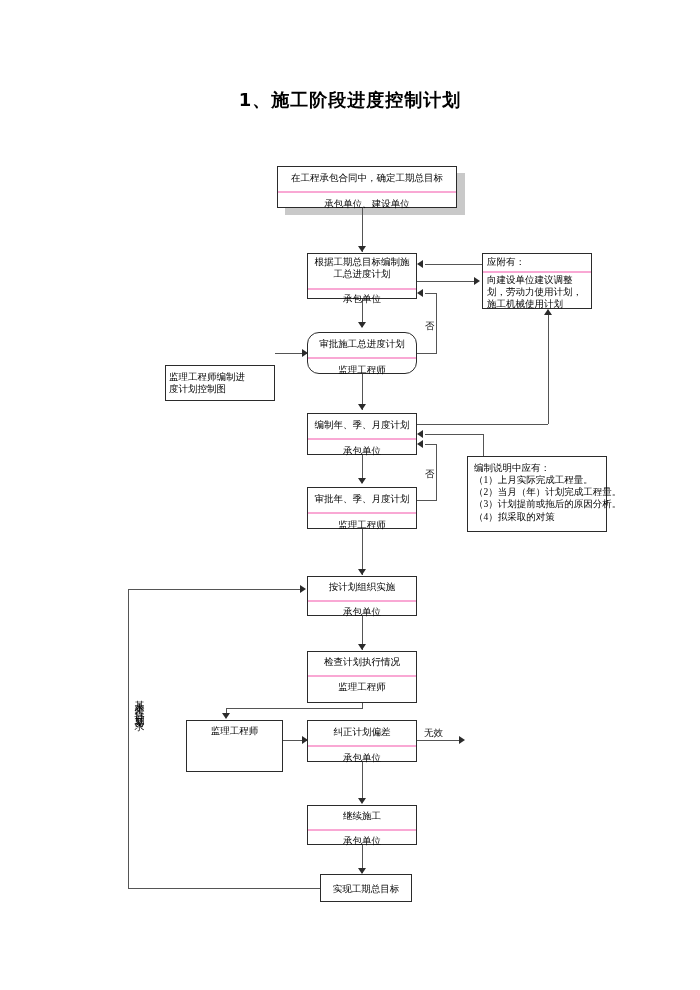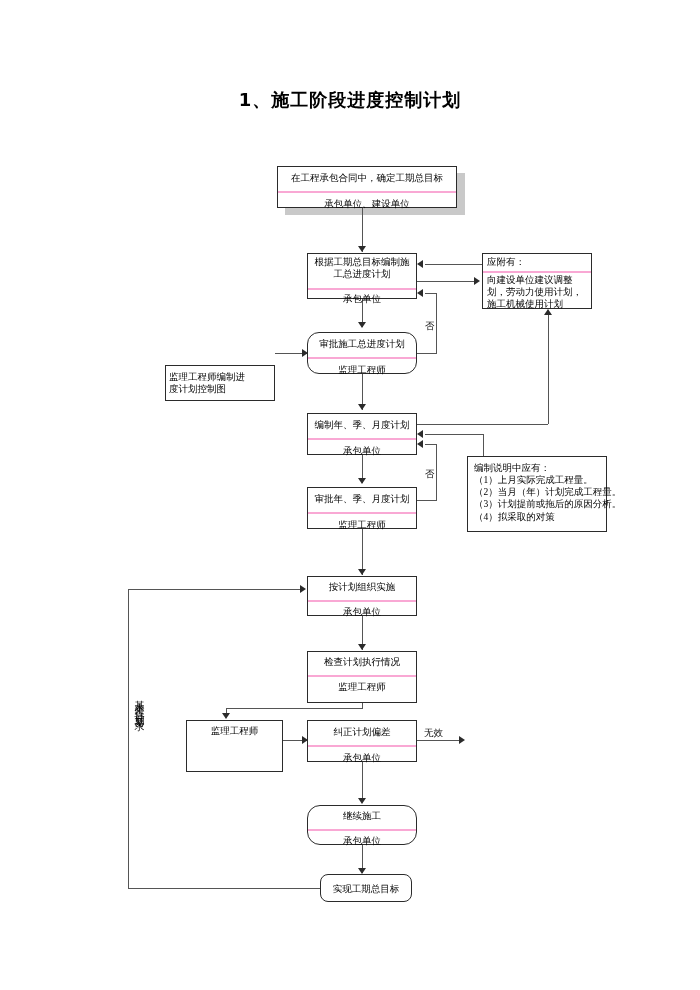--- a/index.html
+++ b/index.html
@@ -253,25 +253,25 @@
   </div>
 
   <div class="line h" style="left:417px; top:740px; width:45px;"></div>
   <div class="arrow right" style="left:459px; top:736px;"></div>
   <div class="edge-label" style="left:423px; top:727px;">无效</div>
 
 
   <div class="line v" style="left:362px; top:762px; height:40px;"></div>
   <div class="arrow down" style="left:358px; top:798px;"></div>
 
-  <div class="box" style="left:307px; top:805px; width:110px; height:40px;border-radius:13px;">
+  <div class="box" style="left:307px; top:805px; width:110px; height:40px;">
     <div class="cell top" style="height:19px; line-height:17px;">继续施工</div>
     <div class="cell" style="height:19px; line-height:17px;">承包单位</div>
   </div>
 
   <div class="line v" style="left:362px; top:845px; height:28px;"></div>
   <div class="arrow down" style="left:358px; top:868px;"></div>
 
-  <div class="box" style="left:320px; top:874px; width:92px; height:28px;border-radius:8px;">
+  <div class="box" style="left:320px; top:874px; width:92px; height:28px;">
     <div class="cell" style="height:26px; line-height:24px;">实现工期总目标</div>
   </div>
 
 </div>
 
 </body></html>

